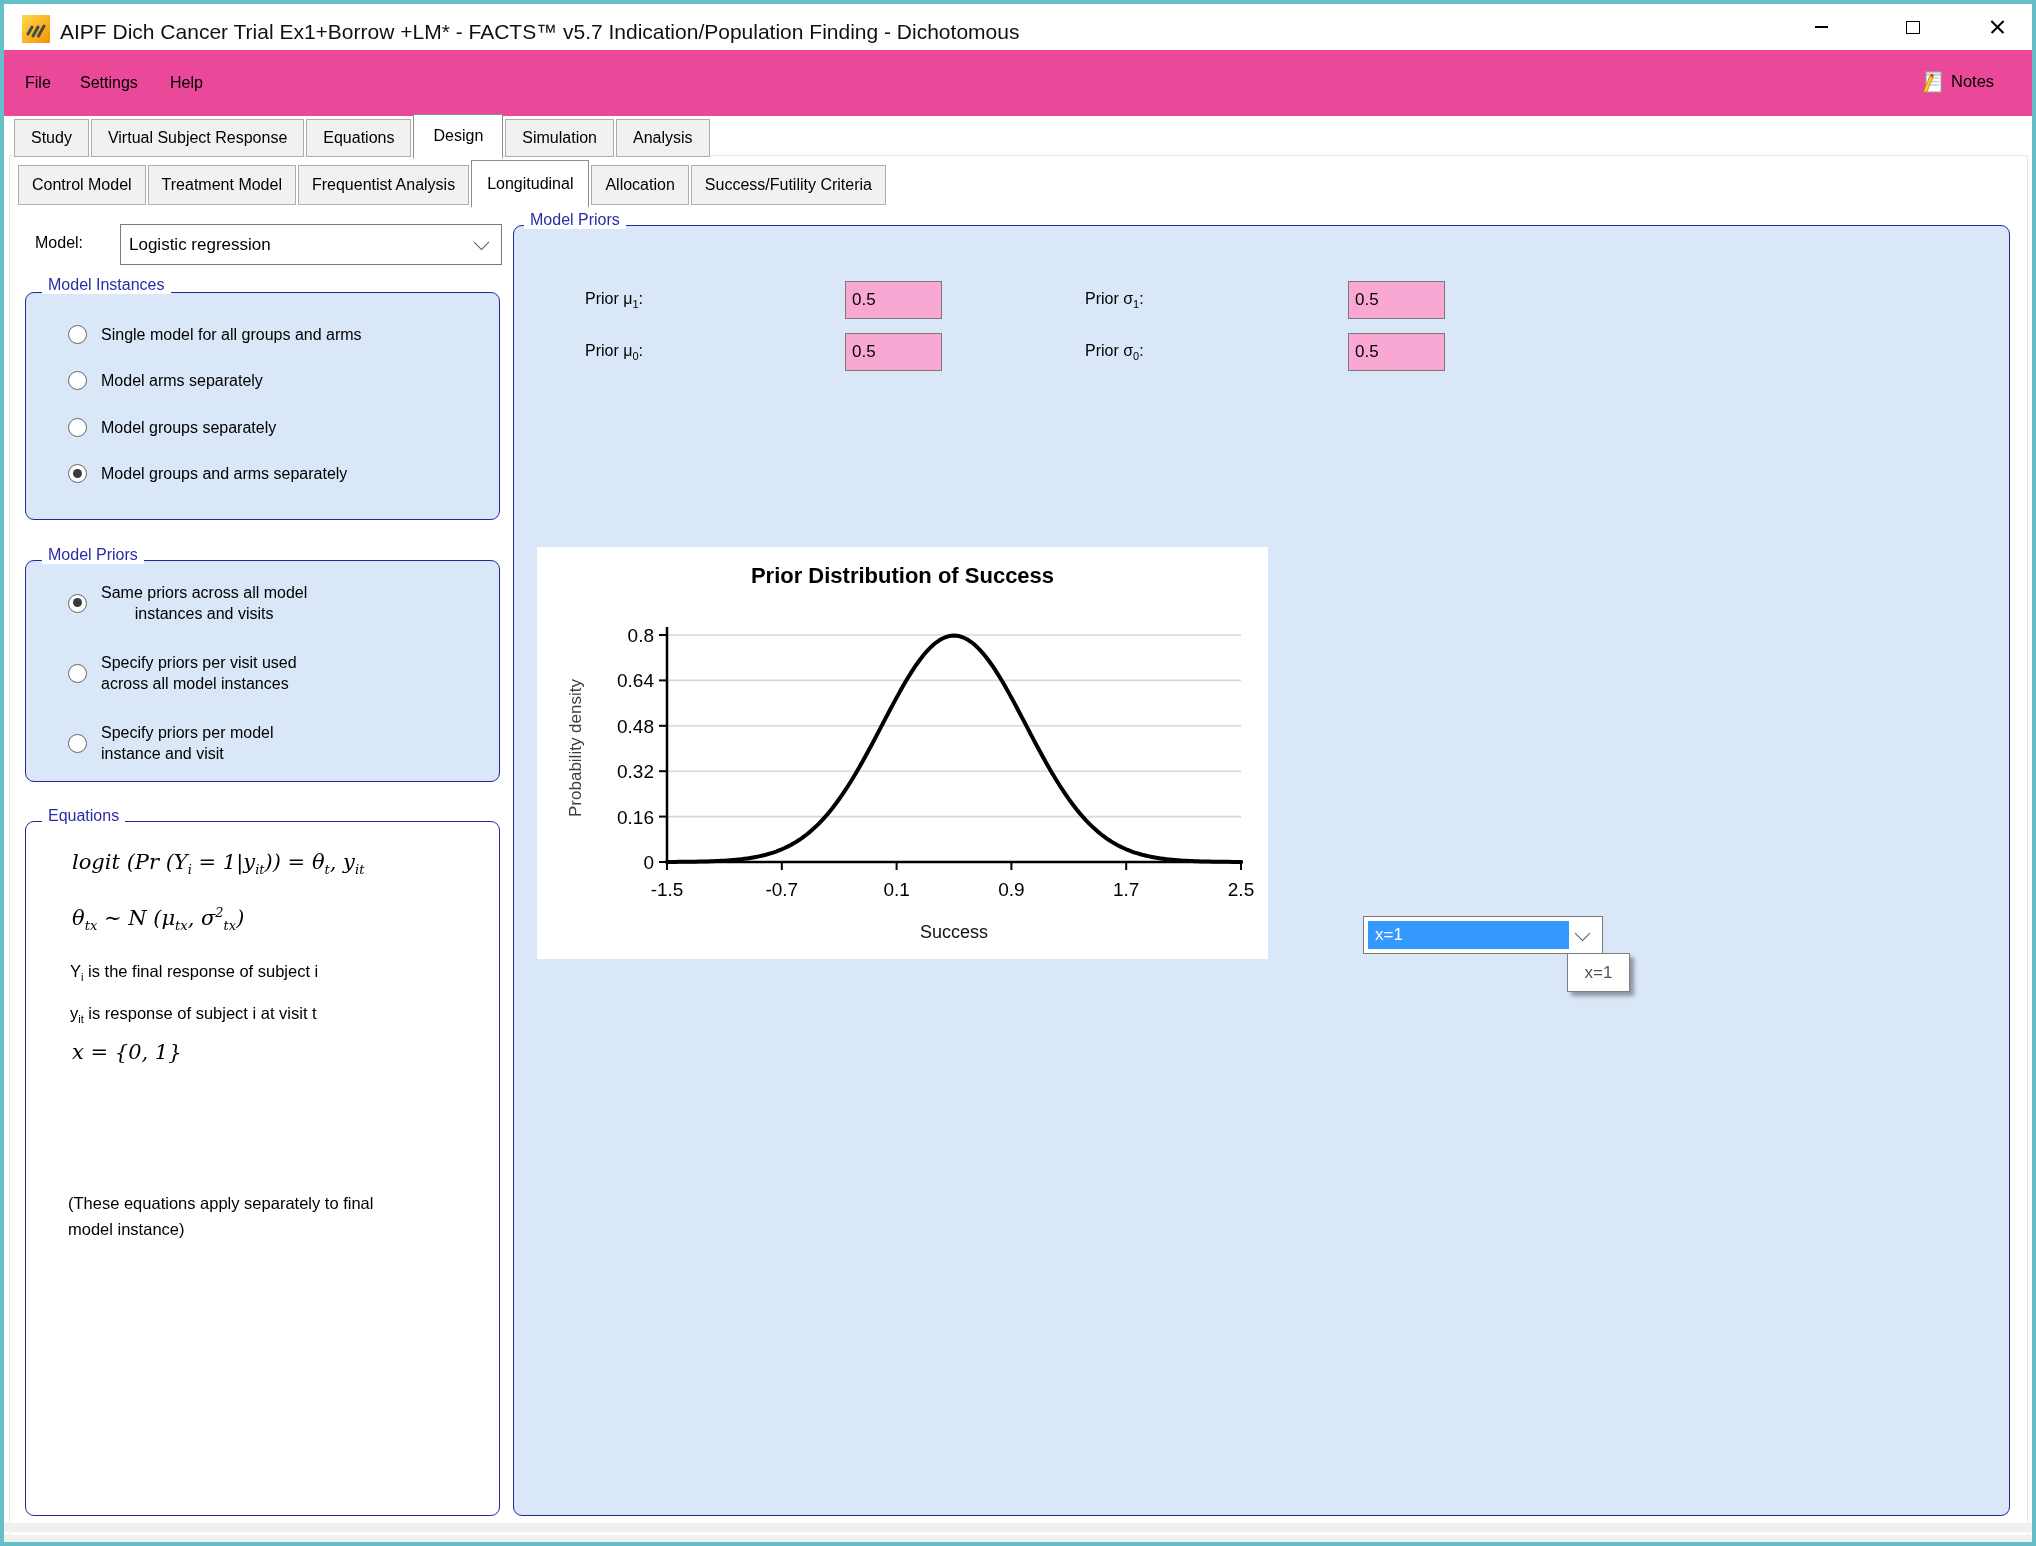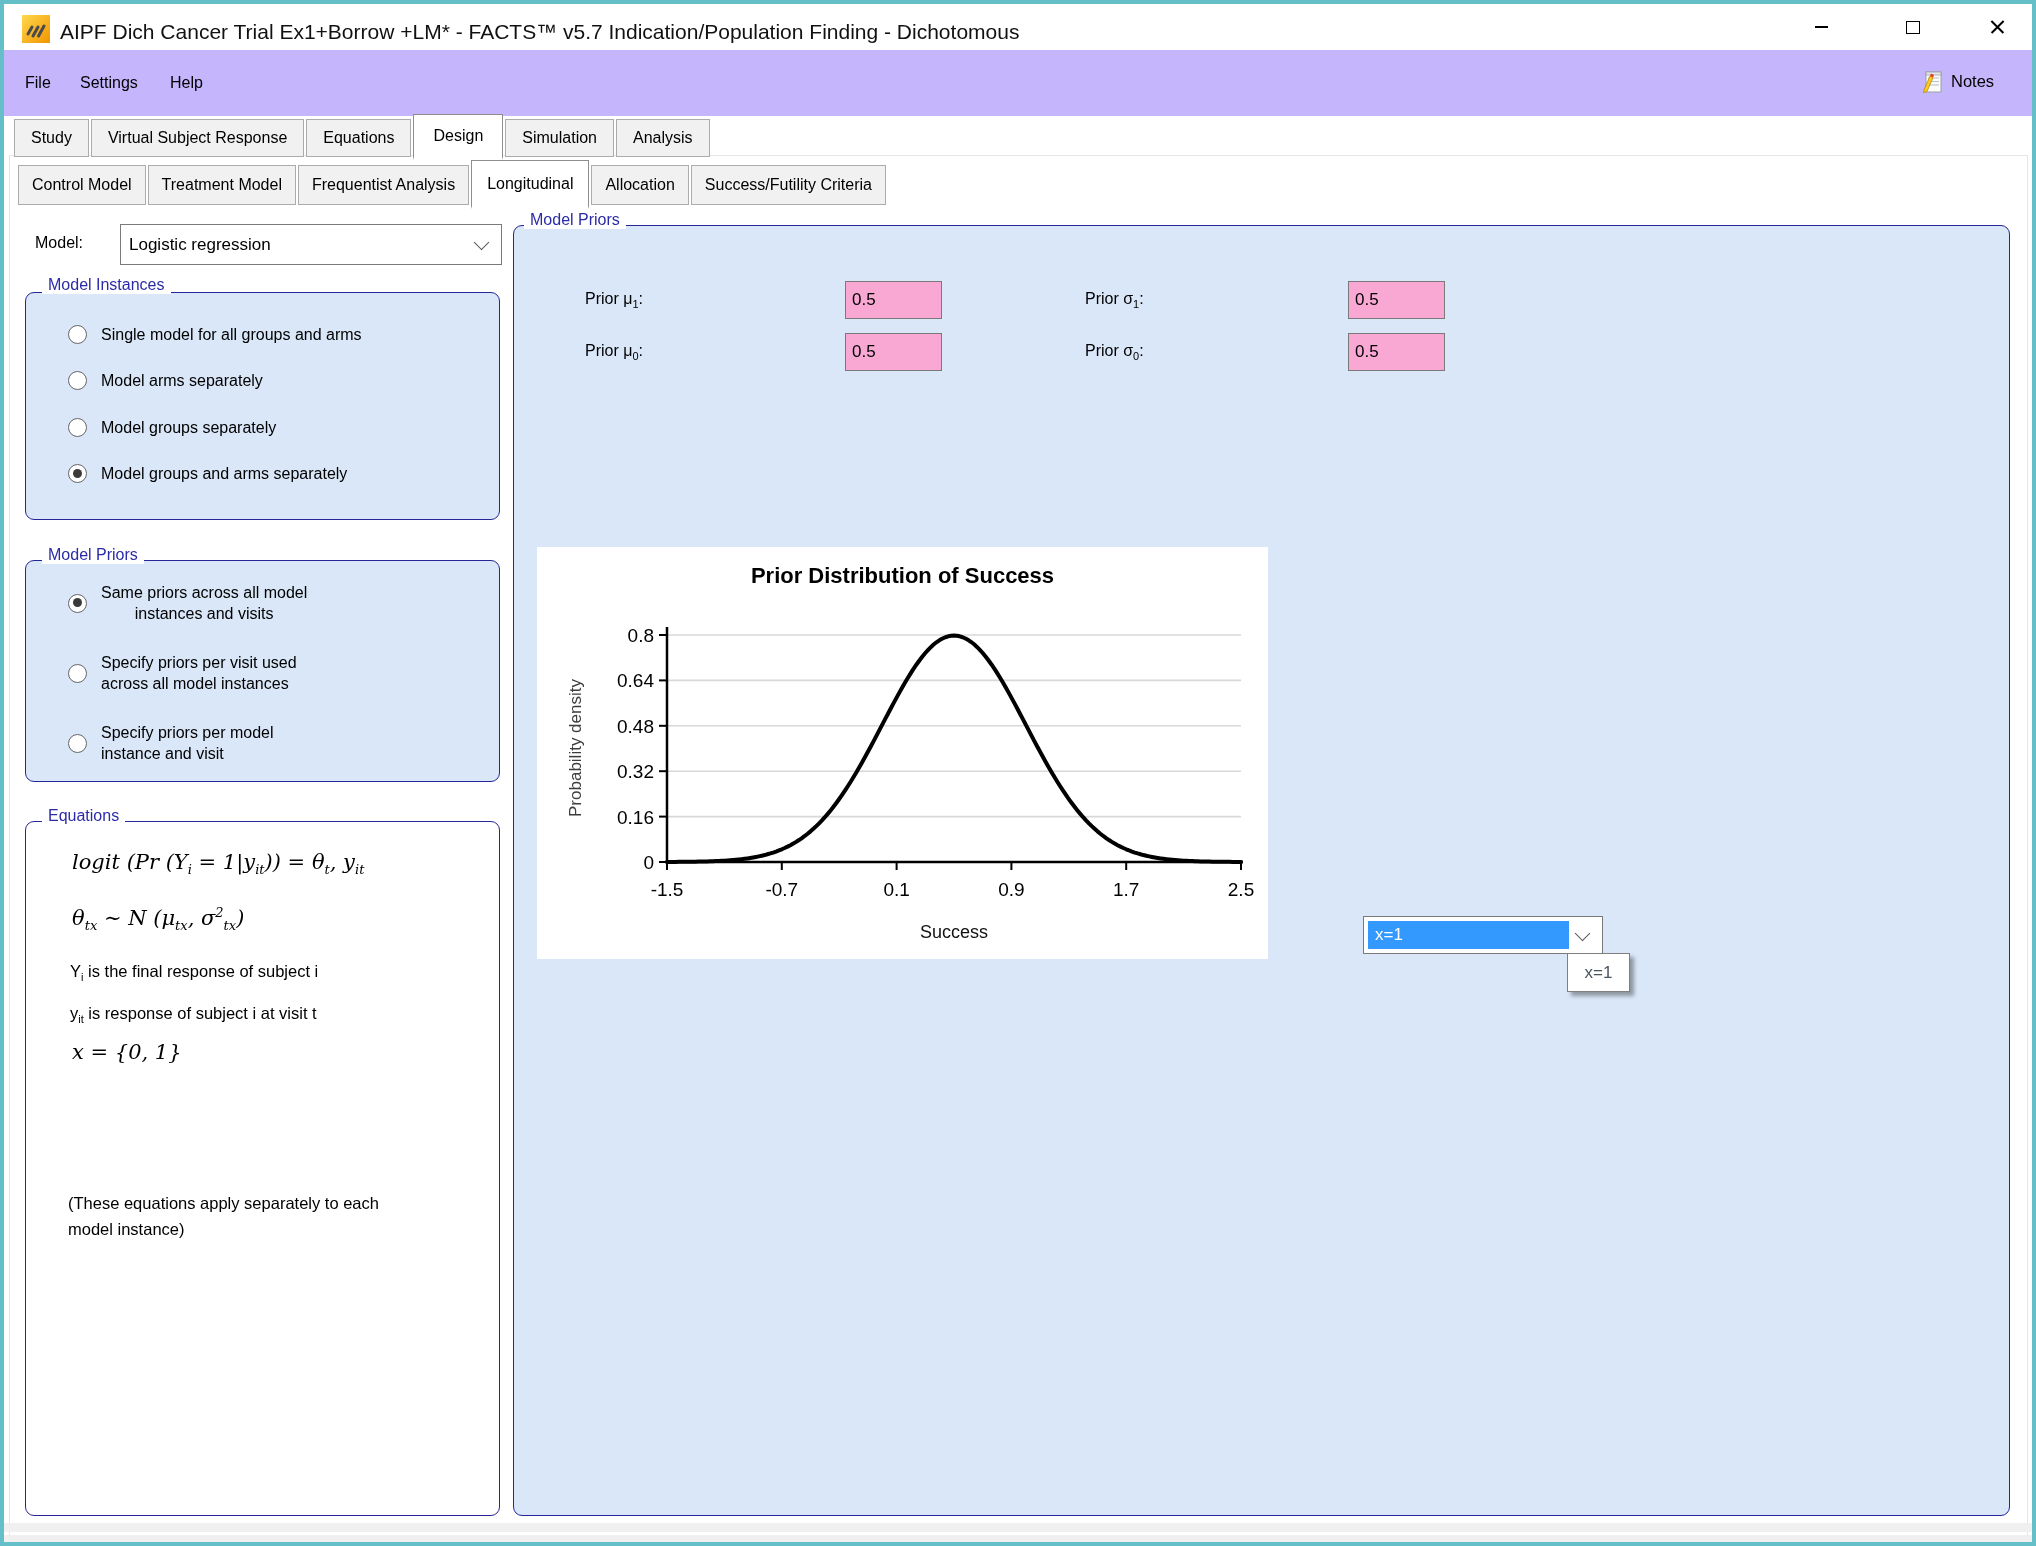--- a/index.html
+++ b/index.html
@@ -12,21 +12,21 @@
   .app-icon{left:18px;top:11px;width:28px;height:28px;}
   .title-text{left:56px;top:16px;font-size:21px;color:#111;white-space:nowrap;}
   .winbtn{top:4px;height:46px;width:66px;display:flex;align-items:center;justify-content:center;cursor:default;}
   .btn-min{left:1788px;} .btn-max{left:1880px;} .btn-close{left:1964px;}
   .glyph-min{width:13px;height:0;border-bottom:2px solid #000;}
   .glyph-max{width:12px;height:11px;border:1.5px solid #000;}
   .glyph-close{position:relative;width:15px;height:15px;}
   .glyph-close::before,.glyph-close::after{content:'';position:absolute;left:-1px;top:6.5px;width:17px;height:1.7px;background:#000;}
   .glyph-close::before{transform:rotate(45deg);} .glyph-close::after{transform:rotate(-45deg);}
   
-  .menubar{left:4px;top:50px;right:4px;height:66px;background:#c4b5fd;}
+  .menubar{left:4px;top:50px;right:4px;height:66px;background:#ec4899;}
   .menu-item{top:24px;font-size:16px;}
   .notes{left:1914px;top:18px;display:flex;align-items:center;gap:6px;font-size:16.5px;}
   
   .pane1{left:9px;top:155px;width:2017px;height:1387px;border:1px solid #E6E6E6;}
   .tabrow{display:flex;align-items:flex-end;z-index:6;}
   .tabrow1{left:14px;top:114px;height:43px;}
   .tabrow2{left:18px;top:158px;height:47px;}
   .tab,.tab2{box-sizing:border-box;display:flex;align-items:center;background:#F1F1F1;
     border:1px solid #ACACAC;margin-right:2px;font-size:16px;white-space:nowrap;cursor:default;}
   .tab{height:38px;padding:0 16px;}
@@ -203,21 +203,21 @@
   <span class="opt-label"><span>Specify priors per model</span><br><span>instance and visit</span></span>
 </div>
 
 <span class="group-label" style="left:42px;top:807px;">Equations</span>
 <div class="groupbox gb-white" style="left:25px;top:821px;width:475px;height:695px;"></div>
 <span class="math" style="left:72px;top:850px;">logit (Pr (Y<sub>i</sub> = 1|y<sub>it</sub>)) = θ<sub>t</sub>, y<sub>it</sub></span>
 <span class="math" style="left:72px;top:905px;">θ<sub>tx</sub> ∼ N (μ<sub>tx</sub>, σ<sup>2</sup><sub>tx</sub>)</span>
 <span class="note" style="left:70px;top:962px;">Y<sub>i</sub> is the final response of subject i</span>
 <span class="note" style="left:70px;top:1004px;">y<sub>it</sub> is response of subject i at visit t</span>
 <span class="math" style="left:72px;top:1040px;">x = {0, 1}</span>
-<div class="footnote" style="left:68px;top:1190px;">(These equations apply separately to each model instance)</div>
+<div class="footnote" style="left:68px;top:1190px;">(These equations apply separately to final model instance)</div>
 
 <span class="group-label" style="left:524px;top:211px;">Model Priors</span>
 <div class="groupbox gb-blue" style="left:513px;top:225px;width:1497px;height:1291px;"></div>
 
 <span class="ui-label" style="left:585px;top:290px;">Prior μ<sub>1</sub>:</span>
 <input class="textbox" style="left: 845px; top: 281px;" value="0.5">
 <span class="ui-label" style="left:1085px;top:290px;">Prior σ<sub>1</sub>:</span>
 <input class="textbox" style="left: 1348px; top: 281px;" value="0.5">
 <span class="ui-label" style="left:585px;top:342px;">Prior μ<sub>0</sub>:</span>
 <input class="textbox" style="left: 845px; top: 333px;" value="0.5">

